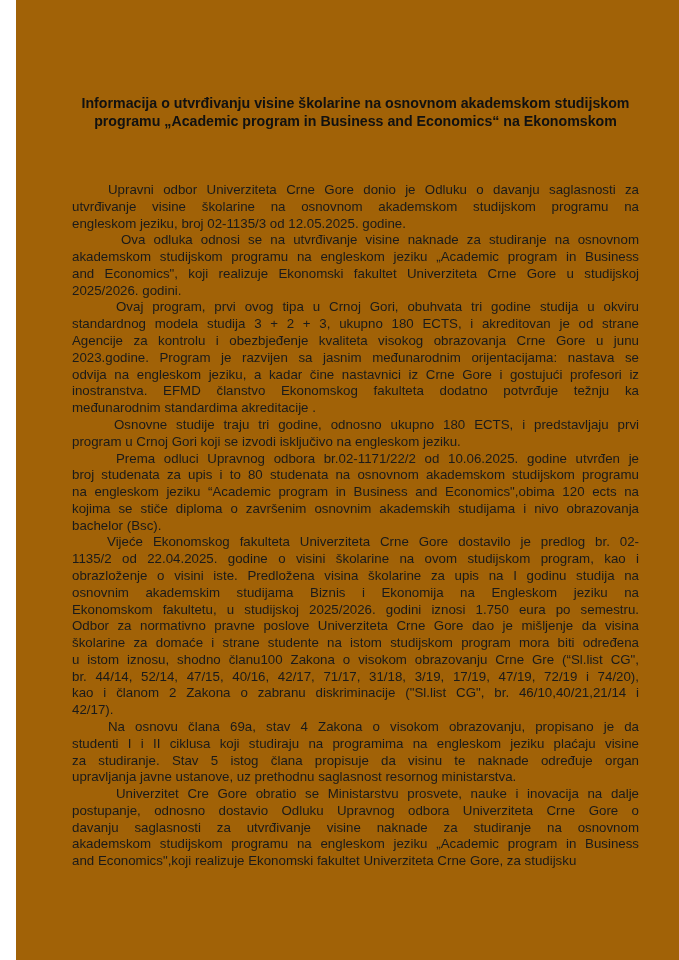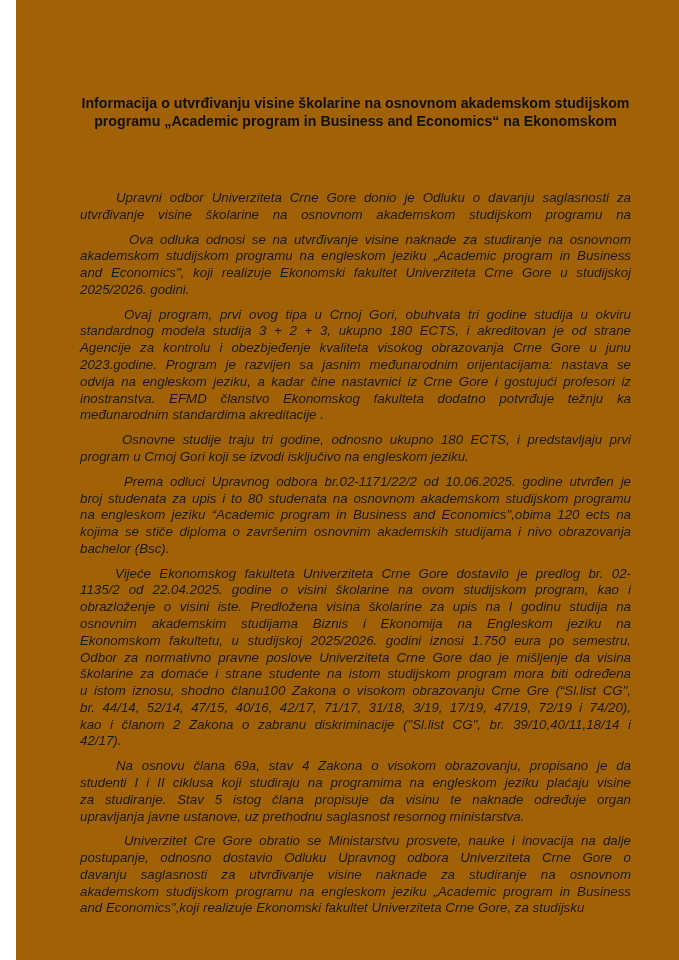--- a/index.html
+++ b/index.html
@@ -11,37 +11,38 @@
   .title {
     position: absolute; left: 40px; top: 94px; width: 599px;
     text-align: center; font-weight: bold; font-size: 14.2px; line-height: 18px;
     color: #111;
   }
   .title-line { display: block; white-space: nowrap; }
   .body {
     position: absolute; left: 56px; top: 182px; width: 567px;
     font-size: 13.3px; line-height: 16.78px;
   }
-  .para { margin: 8px; padding: 0; text-align: justify; text-align-last: left; font-style: italic; }
+  .para { margin: 0; padding: 0; text-align: justify; text-align-last: left; }
   .line { display: block; text-align: justify; text-align-last: justify; white-space: nowrap; }
   .line.last { text-align-last: left; }
 </style>
 </head>
 <body>
 
 <div class="page">
   <div class="title">
     <span class="title-line">Informacija o utvrđivanju visine školarine na osnovnom akademskom studijskom</span>
     <span class="title-line">programu „Academic program in Business and Economics“ na Ekonomskom</span>
   </div>
 
   <div class="body" id="doc-body">
       <div class="para">
         <span class="line" style="padding-left: 36px;">Upravni odbor Univerziteta Crne Gore donio je Odluku o davanju saglasnosti za</span>
         <span class="line">utvrđivanje visine školarine na osnovnom akademskom studijskom programu na</span>
+        <span class="line last">engleskom jeziku, broj 02-1135/3 od 12.05.2025. godine.</span>
       </div>
       <div class="para">
         <span class="line" style="padding-left: 49px;">Ova odluka odnosi se na utvrđivanje visine naknade za studiranje na osnovnom</span>
         <span class="line">akademskom studijskom programu na engleskom jeziku „Academic program in Business</span>
         <span class="line">and Economics", koji realizuje Ekonomski fakultet Univerziteta Crne Gore u studijskoj</span>
         <span class="line last">2025/2026. godini.</span>
       </div>
       <div class="para">
         <span class="line" style="padding-left: 44px;">Ovaj program, prvi ovog tipa u Crnoj Gori, obuhvata tri godine studija u okviru</span>
         <span class="line">standardnog modela studija 3 + 2 + 3, ukupno 180 ECTS, i akreditovan je od strane</span>
@@ -65,21 +66,21 @@
       <div class="para">
         <span class="line" style="padding-left: 35px;">Vijeće Ekonomskog fakulteta Univerziteta Crne Gore dostavilo je predlog br. 02-</span>
         <span class="line">1135/2 od 22.04.2025. godine o visini školarine na ovom studijskom program, kao i</span>
         <span class="line">obrazloženje o visini iste. Predložena visina školarine za upis na I godinu studija na</span>
         <span class="line">osnovnim akademskim studijama Biznis i Ekonomija na Engleskom jeziku na</span>
         <span class="line">Ekonomskom fakultetu, u studijskoj 2025/2026. godini iznosi 1.750 eura po semestru.</span>
         <span class="line">Odbor za normativno pravne poslove Univerziteta Crne Gore dao je mišljenje da visina</span>
         <span class="line">školarine za domaće i strane studente na istom studijskom program mora biti određena</span>
         <span class="line">u istom iznosu, shodno članu100 Zakona o visokom obrazovanju Crne Gre (“Sl.list CG",</span>
         <span class="line">br. 44/14, 52/14, 47/15, 40/16, 42/17, 71/17, 31/18, 3/19, 17/19, 47/19, 72/19 i 74/20),</span>
-        <span class="line">kao i članom 2 Zakona o zabranu diskriminacije ("Sl.list CG", br. 39/10,40/11,18/14 i</span>
+        <span class="line">kao i članom 2 Zakona o zabranu diskriminacije ("Sl.list CG", br. 46/10,40/21,21/14 i</span>
         <span class="line last">42/17).</span>
       </div>
       <div class="para">
         <span class="line" style="padding-left: 36px;">Na osnovu člana 69a, stav 4 Zakona o visokom obrazovanju, propisano je da</span>
         <span class="line">studenti I i II ciklusa koji studiraju na programima na engleskom jeziku plaćaju visine</span>
         <span class="line">za studiranje. Stav 5 istog člana propisuje da visinu te naknade određuje organ</span>
         <span class="line last">upravljanja javne ustanove, uz prethodnu saglasnost resornog ministarstva.</span>
       </div>
       <div class="para">
         <span class="line" style="padding-left: 44px;">Univerzitet Cre Gore obratio se Ministarstvu prosvete, nauke i inovacija na dalje</span>

